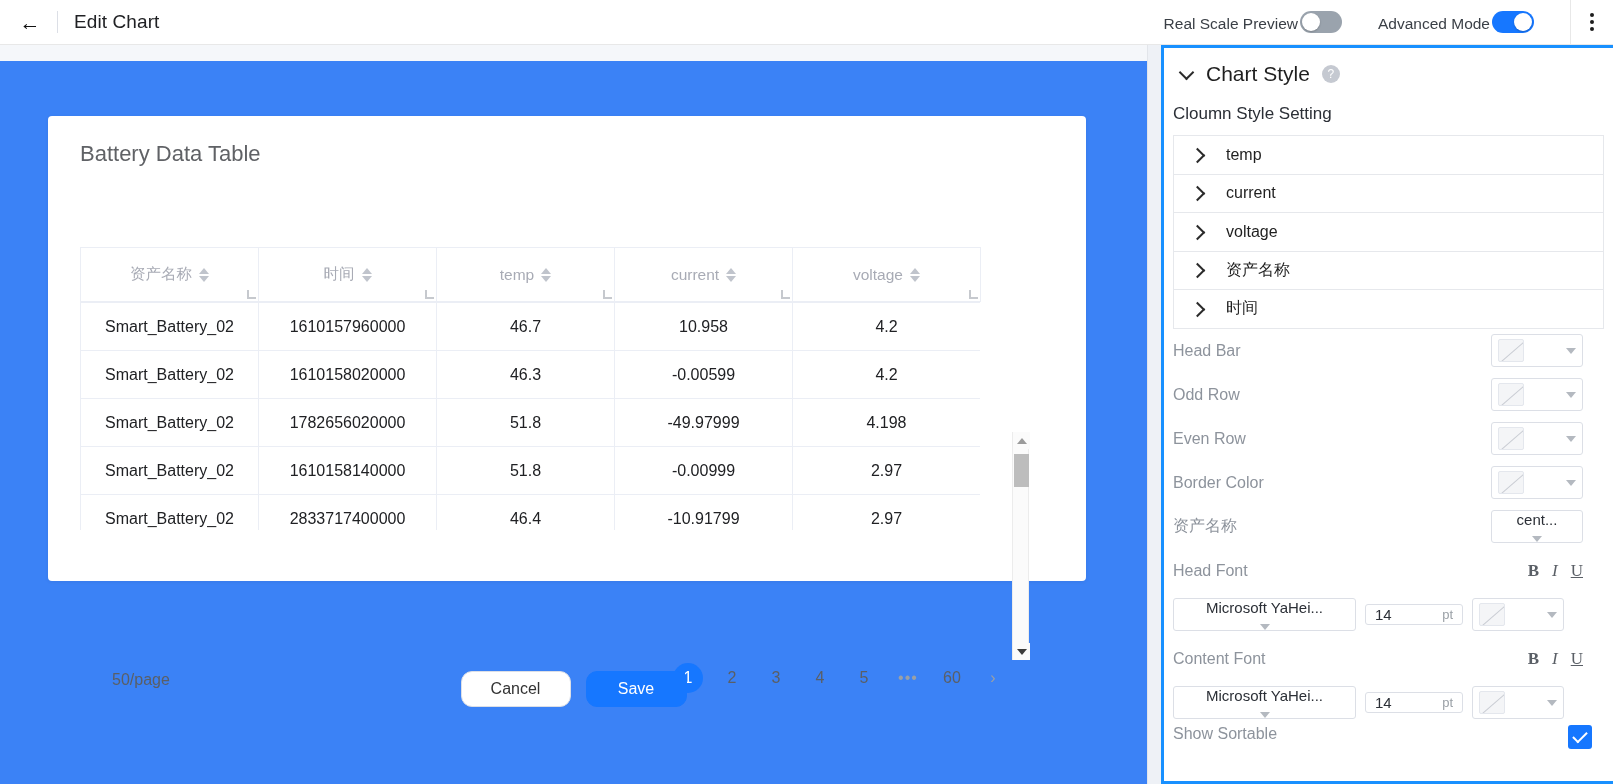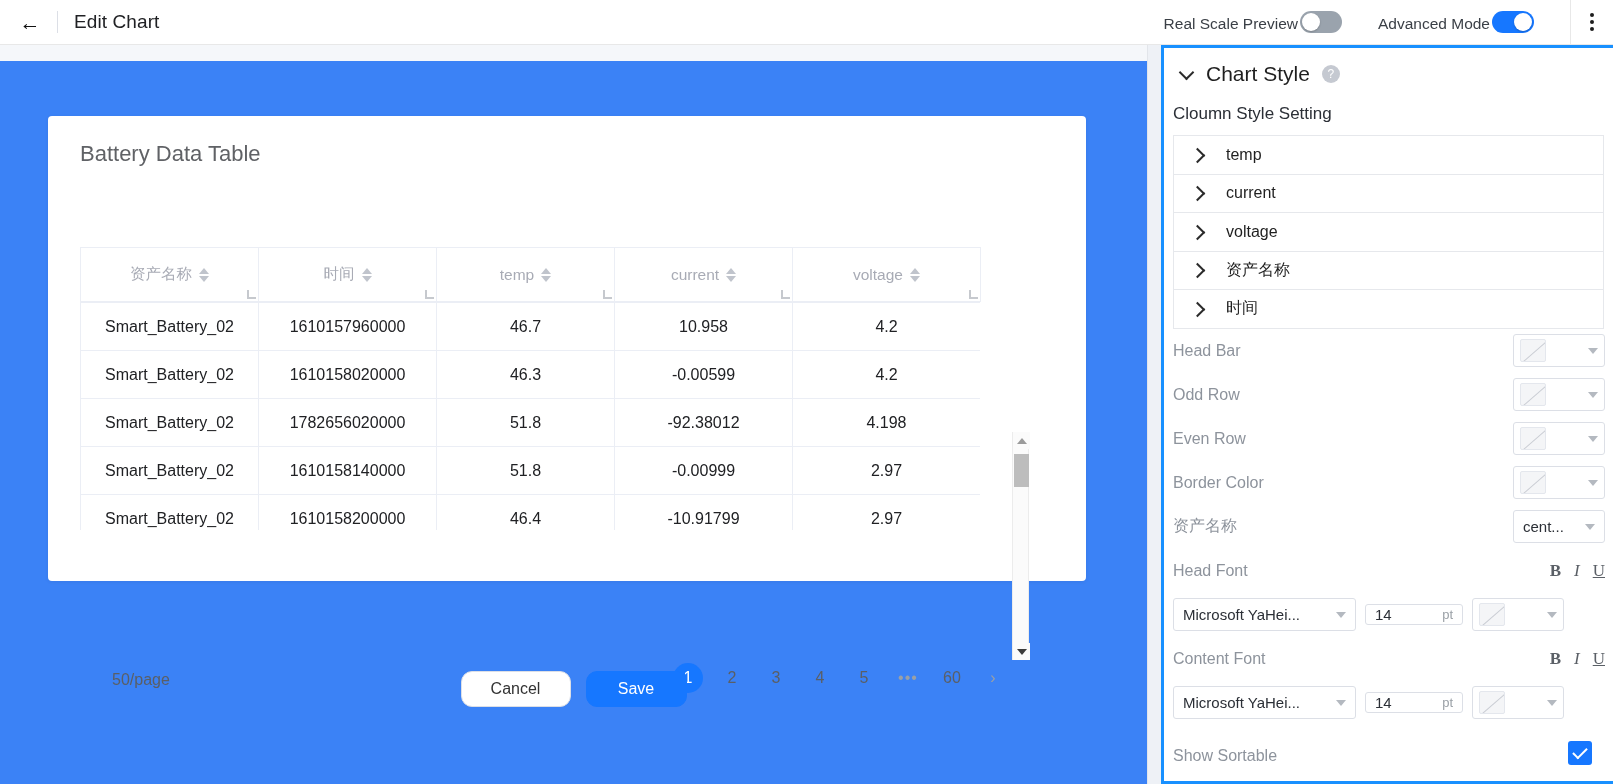--- a/index.html
+++ b/index.html
@@ -145,21 +145,21 @@
   }
   .chev-right { width: 20px; margin-left: 16px; position: relative; height: 14px; }
   .chev-right::after {
     content: ''; position: absolute; left: 2px; top: 2px; width: 9px; height: 9px;
     border-right: 2px solid #2b2b2b; border-top: 2px solid #2b2b2b;
     transform: rotate(45deg);
   }
   .col-name { font-size: 16px; color: #1f1f1f; margin-left: 16px; }
 
   .prop-row {
-    height: 44px; display: flex; align-items: center; padding: 0 8px 0 9px;
+    height: 44px; display: flex; align-items: center; padding: 0 30px 0 9px;
   }
   .prop-label { font-size: 16px; color: #8d939c; }
   .prop-ctl { margin-left: auto; display: flex; align-items: center; gap: 8px; }
 
   .color-box {
     width: 92px; height: 33px; border: 1px solid #dcdfe6; border-radius: 3px;
     display: flex; align-items: center; justify-content: space-between; padding: 0 6px;
     background: #fff; cursor: pointer;
   }
   .swatch {
@@ -168,21 +168,21 @@
   }
   .swatch::after {
     content: ''; position: absolute; left: -5px; top: 11px; width: 38px; height: 1px;
     background: #c9ccd3; transform: rotate(-41deg);
   }
   .mini-chev { width: 0; height: 0; border-left: 5px solid transparent; border-right: 5px solid transparent; border-top: 6px solid #b4b9c0; }
 
   .select-box {
     height: 33px; border: 1px solid #dcdfe6; border-radius: 3px; background: #fff;
     display: flex; align-items: center; justify-content: space-between; padding: 0 9px;
-    font-size: 15px; color: #2b2f36; cursor: pointer;
+    font-size: 15px; color: #2b2f36; cursor: pointer; flex-direction: column;
   }
   .align-select { width: 92px; }
 
   .biu { display: flex; align-items: center; gap: 13px; }
   .biu span {
     font-family: "Liberation Serif", serif; font-size: 17px; color: #5a5f66; cursor: pointer;
   }
   .biu span.b { font-weight: 700; }
   .biu span.i { font-style: italic; }
   .biu span.u { text-decoration: underline; }
@@ -190,21 +190,21 @@
   .font-row { display: flex; align-items: center; gap: 9px; padding: 0 21px 0 9px; height: 44px; }
   .font-name { width: 183px; }
   .font-size {
     width: 98px; height: 21px; border: 1px solid #dcdfe6; border-radius: 3px; background: #fff;
     display: flex; align-items: center; justify-content: space-between; padding: 0 9px;
     font-size: 15px; color: #2b2f36;
   }
   .font-size .unit { font-size: 13px; color: #9aa0a6; }
   .font-color { width: 92px; }
 
-  .sortable-row { height: 40px; display: flex; align-items: flex-end; padding: 0 21px 0 9px; }
+  .sortable-row { height: 40px; display: flex; align-items: flex-start; padding: 0 21px 0 9px; }
   .checkbox {
     margin-left: auto; width: 24px; height: 24px; border-radius: 3px; background: #1677ff;
     display: flex; align-items: center; justify-content: center; cursor: pointer;
   }
   .checkbox::after {
     content: ''; width: 6px; height: 12px; border-right: 2.5px solid #fff; border-bottom: 2.5px solid #fff;
     transform: rotate(45deg) translate(-1px,-1px);
   }
 </style>
 </head>
@@ -328,33 +328,33 @@
               <td class="name">Smart_Battery_02</td>
               <td>1610158020000</td>
               <td>46.3</td>
               <td>-0.00599</td>
               <td>4.2</td>
             </tr>
             <tr>
               <td class="name">Smart_Battery_02</td>
               <td>1782656020000</td>
               <td>51.8</td>
-              <td>-92.38012</td>
+              <td>-49.97999</td>
               <td>4.198</td>
             </tr>
             <tr>
               <td class="name">Smart_Battery_02</td>
               <td>1610158140000</td>
               <td>51.8</td>
               <td>-0.00999</td>
               <td>2.97</td>
             </tr>
             <tr>
               <td class="name">Smart_Battery_02</td>
-              <td>1610158200000</td>
+              <td>2833717400000</td>
               <td>46.4</td>
               <td>-10.91799</td>
               <td>2.97</td>
             </tr>
           </tbody>
         </table>
       </div>
 
       <div class="vscroll">
         <div class="arrow up">

